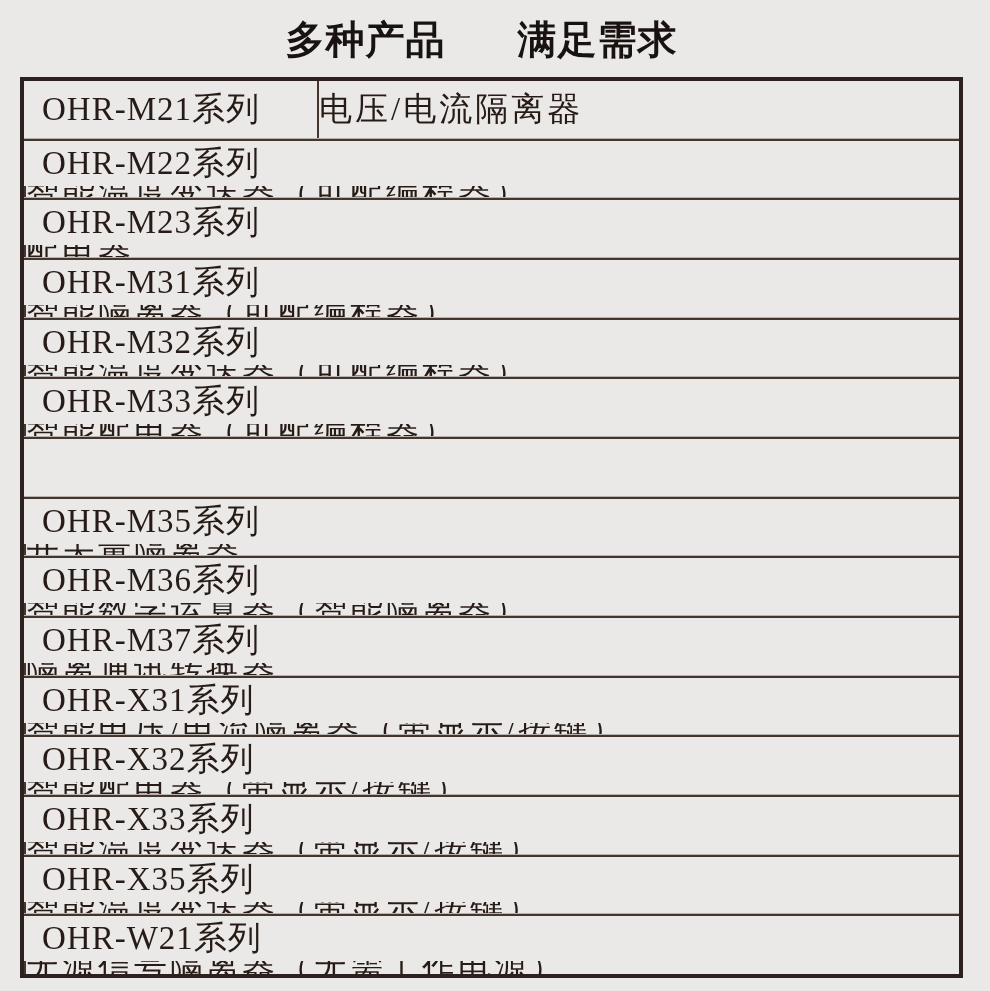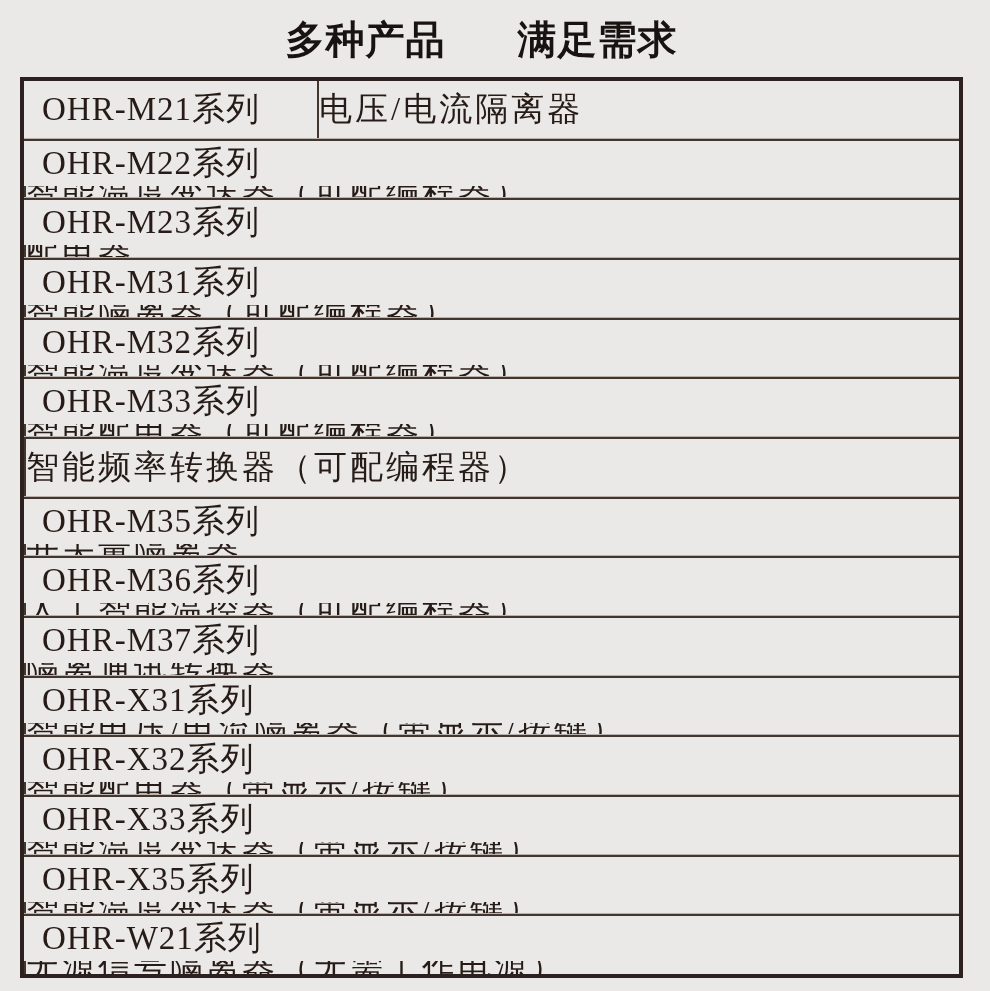--- a/index.html
+++ b/index.html
@@ -104,29 +104,28 @@
       </div>
       <div class="row">
         <div class="cell series">OHR-M32系列</div>
         <div class="cell product">智能温度变送器（可配编程器）</div>
       </div>
       <div class="row">
         <div class="cell series">OHR-M33系列</div>
         <div class="cell product">智能配电器（可配编程器）</div>
       </div>
       <div class="row">
-        <div class="cell product">智能频率转换器（可配编程器）</div>
       </div>
       <div class="row">
         <div class="cell series">OHR-M35系列</div>
         <div class="cell product">开关量隔离器</div>
       </div>
       <div class="row">
         <div class="cell series">OHR-M36系列</div>
-        <div class="cell product">人工智能温控器（可配编程器）</div>
+        <div class="cell product">智能数学运算器（智能隔离器）</div>
       </div>
       <div class="row">
         <div class="cell series">OHR-M37系列</div>
         <div class="cell product">隔离通讯转换器</div>
       </div>
       <div class="row">
         <div class="cell series">OHR-X31系列</div>
         <div class="cell product">智能电压/电流隔离器（带显示/按键）</div>
       </div>
       <div class="row">

